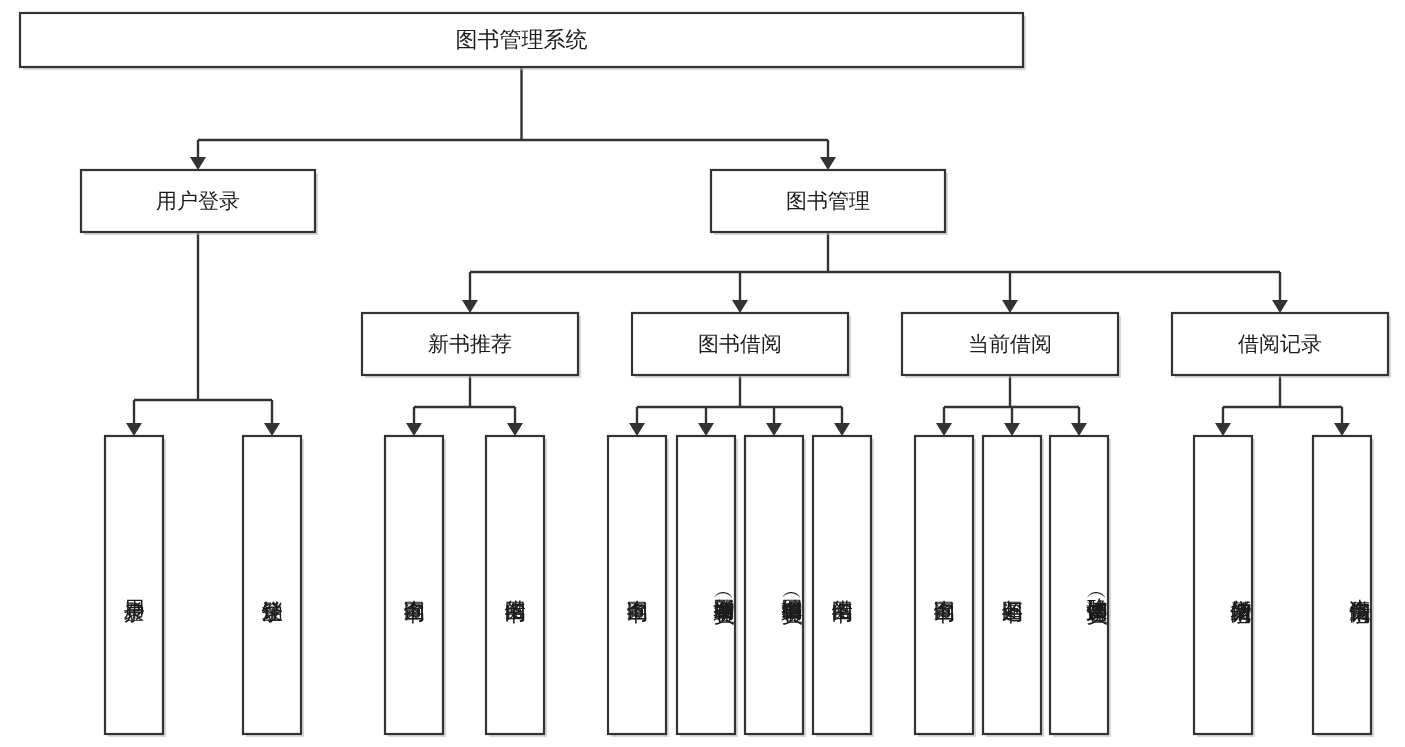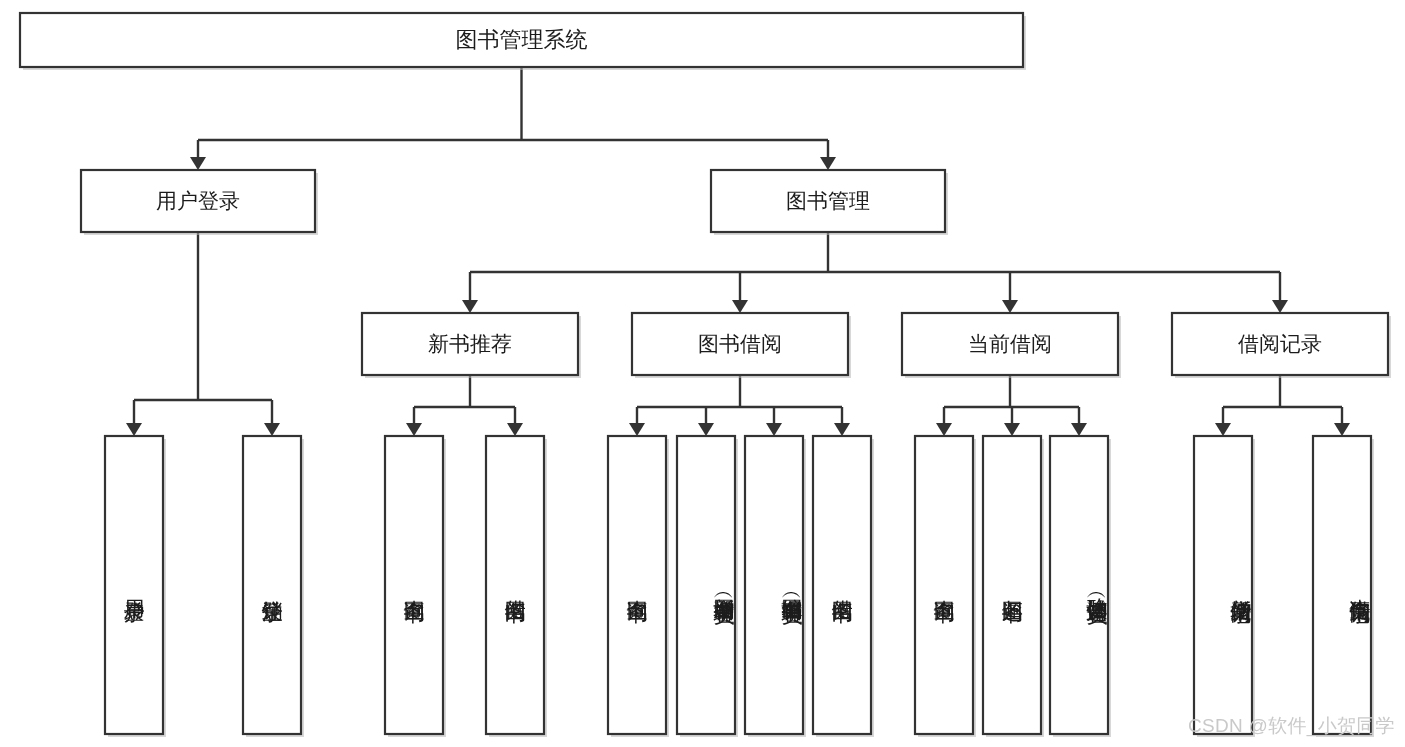--- a/index.html
+++ b/index.html
@@ -217,14 +217,13 @@
       <div class="leaf-label" style="left: 677px; top: 444px; width: 58px; height: 282px;">新增图书（管理员）</div>
       <div class="leaf-label" style="left: 745px; top: 444px; width: 58px; height: 282px;">编辑图书（管理员）</div>
       <div class="leaf-label center-start" style="left: 813px; top: 444px; width: 58px; height: 282px;">借阅图书</div>
       <div class="leaf-label center-start" style="left: 915px; top: 444px; width: 58px; height: 282px;">查询图书</div>
       <div class="leaf-label center-start" style="left: 983px; top: 444px; width: 58px; height: 282px;">归还图书</div>
       <div class="leaf-label" style="left: 1050px; top: 444px; width: 58px; height: 282px;">确认归还（管理员）</div>
       <div class="leaf-label" style="left: 1194px; top: 444px; width: 58px; height: 282px;">新增借阅记录</div>
       <div class="leaf-label" style="left: 1313px; top: 444px; width: 58px; height: 282px;">查询借阅记录</div>
     </div>
 
-  <div class="watermark">CSDN @软件_小贺同学</div>
 </div>
 
 </body></html>

